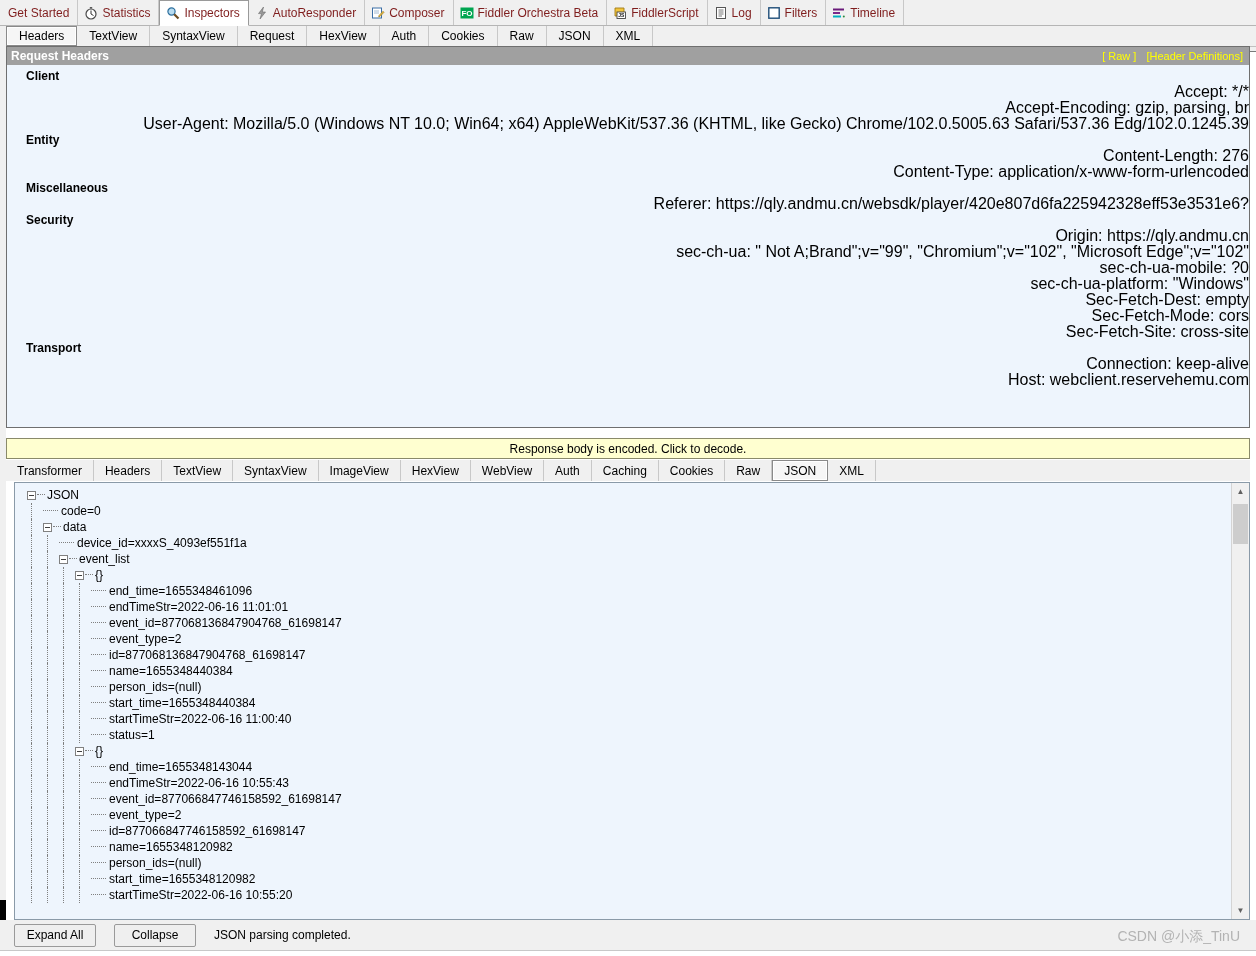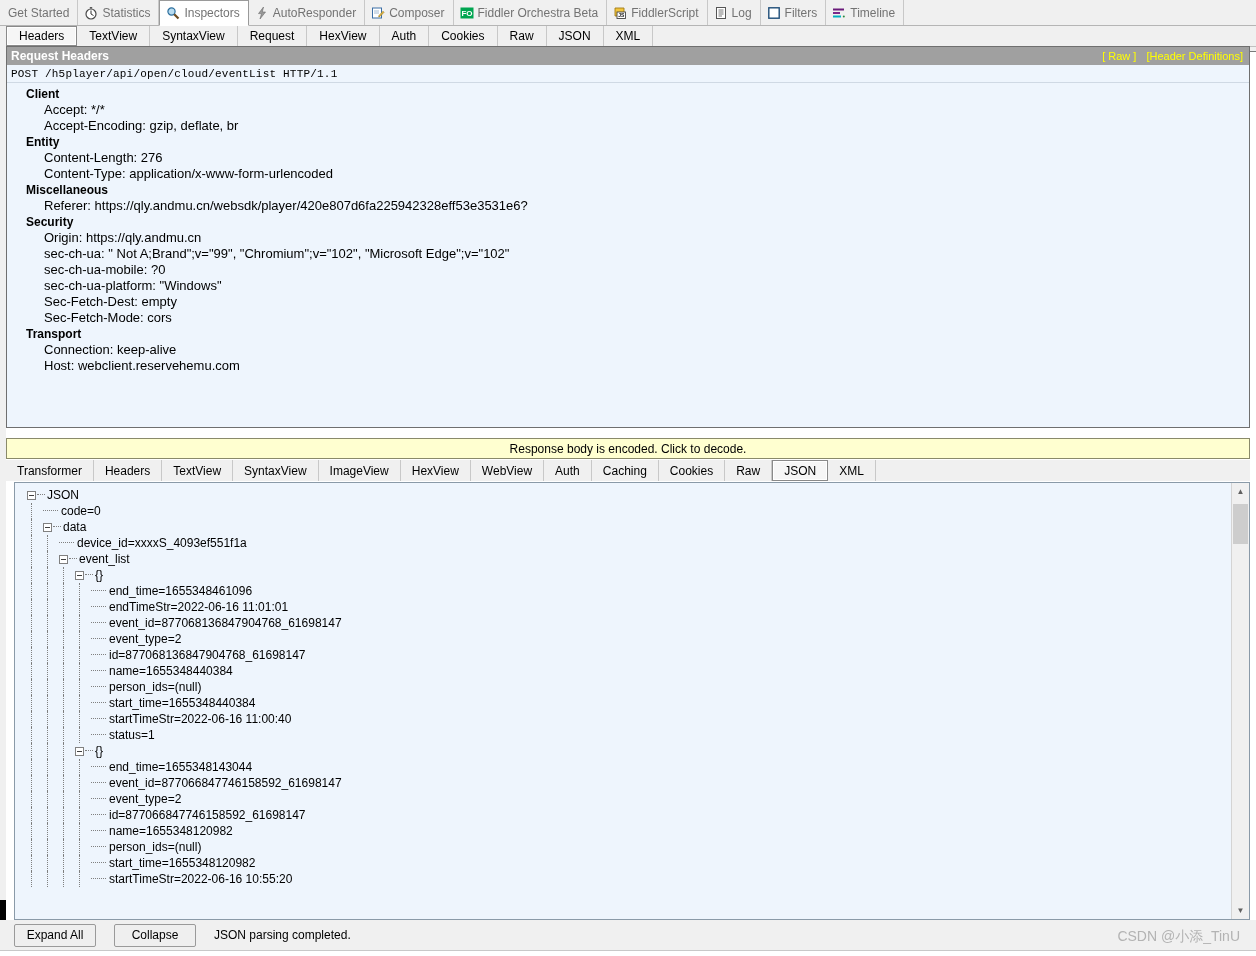--- a/index.html
+++ b/index.html
@@ -26,21 +26,21 @@
     border-bottom: 1px solid #b5b5b5;
     padding-left: 2px;
     box-sizing: border-box;
   }
   .main-tab {
     display: flex;
     align-items: center;
     gap: 4px;
     padding: 0 8px 0 6px;
     font-size: 12px;
-    color: #737373;
+    color: #7f1d1d;
     border-right: 1px solid #c8c8c8;
     position: relative;
     white-space: nowrap;
     background: #f0f0f0;
   }
   .main-tab.selected {
     background: #ffffff;
     border-left: 1px solid #9a9a9a;
     border-right: 1px solid #9a9a9a;
     border-top: 1px solid #9a9a9a;
@@ -140,25 +140,26 @@
     overflow: hidden;
   }
   .hdr-group {
     font-weight: bold;
     font-size: 12px;
     padding: 0 0 0 19px;
     line-height: 16px;
     color: #000;
   }
   .hdr-item {
-    font-size: 13px;
+    font-size: 16px;
     padding: 0 0 0 37px;
     line-height: 16px;
     color: #000;
     white-space: nowrap;
+    text-align: right;
   }
 
   
   .decode-bar {
     position: absolute;
     left: 6px;
     top: 438px;
     width: 1244px;
     height: 21px;
     box-sizing: border-box;
@@ -481,37 +482,38 @@
 <div class="left-rail-box"></div>
 
 <div class="req-pane">
   <div class="req-header-bar">
     <span class="req-header-title">Request Headers</span>
     <span class="req-header-links">
       <span>[ Raw ]</span>
       <span>[Header Definitions]</span>
     </span>
   </div>
-  <div class="req-line">POST /h5player/api/open/cloud/eventList HTTP/1.1</div>
   <div class="hdr-list" id="hdrList">
       <div class="hdr-group">Client</div>
       <div class="hdr-item">Accept: */*</div>
-      <div class="hdr-item">Accept-Encoding: gzip, deflate, br</div>
+      <div class="hdr-item">Accept-Encoding: gzip, parsing, br</div>
+      <div class="hdr-item">User-Agent: Mozilla/5.0 (Windows NT 10.0; Win64; x64) AppleWebKit/537.36 (KHTML, like Gecko) Chrome/102.0.5005.63 Safari/537.36 Edg/102.0.1245.39</div>
       <div class="hdr-group">Entity</div>
       <div class="hdr-item">Content-Length: 276</div>
       <div class="hdr-item">Content-Type: application/x-www-form-urlencoded</div>
       <div class="hdr-group">Miscellaneous</div>
       <div class="hdr-item">Referer: https://qly.andmu.cn/websdk/player/420e807d6fa225942328eff53e3531e6?</div>
       <div class="hdr-group">Security</div>
       <div class="hdr-item">Origin: https://qly.andmu.cn</div>
       <div class="hdr-item">sec-ch-ua: " Not A;Brand";v="99", "Chromium";v="102", "Microsoft Edge";v="102"</div>
       <div class="hdr-item">sec-ch-ua-mobile: ?0</div>
       <div class="hdr-item">sec-ch-ua-platform: "Windows"</div>
       <div class="hdr-item">Sec-Fetch-Dest: empty</div>
       <div class="hdr-item">Sec-Fetch-Mode: cors</div>
+      <div class="hdr-item">Sec-Fetch-Site: cross-site</div>
       <div class="hdr-group">Transport</div>
       <div class="hdr-item">Connection: keep-alive</div>
       <div class="hdr-item">Host: webclient.reservehemu.com</div>
     </div>
 </div>
 
 <div class="decode-bar">
   <span>Response body is encoded. Click to decode.</span>
 </div>
 
@@ -719,20 +721,30 @@
       </div>
       <div class="tnode">
         <div class="t-indent" style="width: 76px;">
           <div class="vline" style="left: 16px;"></div>
           <div class="vline" style="left: 32px;"></div>
           <div class="vline" style="left: 48px;"></div>
           <div class="vline" style="left: 64px;"></div>
         </div>
         <span class="leaf-lead"></span>
         <span class="tlabel">end_time=1655348143044</span>
+      </div>
+      <div class="tnode">
+        <div class="t-indent" style="width: 76px;">
+          <div class="vline" style="left: 16px;"></div>
+          <div class="vline" style="left: 32px;"></div>
+          <div class="vline" style="left: 48px;"></div>
+          <div class="vline" style="left: 64px;"></div>
+        </div>
+        <span class="leaf-lead"></span>
+        <span class="tlabel">endTimeStr=2022-06-16 10:55:43</span>
       </div>
       <div class="tnode">
         <div class="t-indent" style="width: 76px;">
           <div class="vline" style="left: 16px;"></div>
           <div class="vline" style="left: 32px;"></div>
           <div class="vline" style="left: 48px;"></div>
           <div class="vline" style="left: 64px;"></div>
         </div>
         <span class="leaf-lead"></span>
         <span class="tlabel">event_id=877066847746158592_61698147</span>

